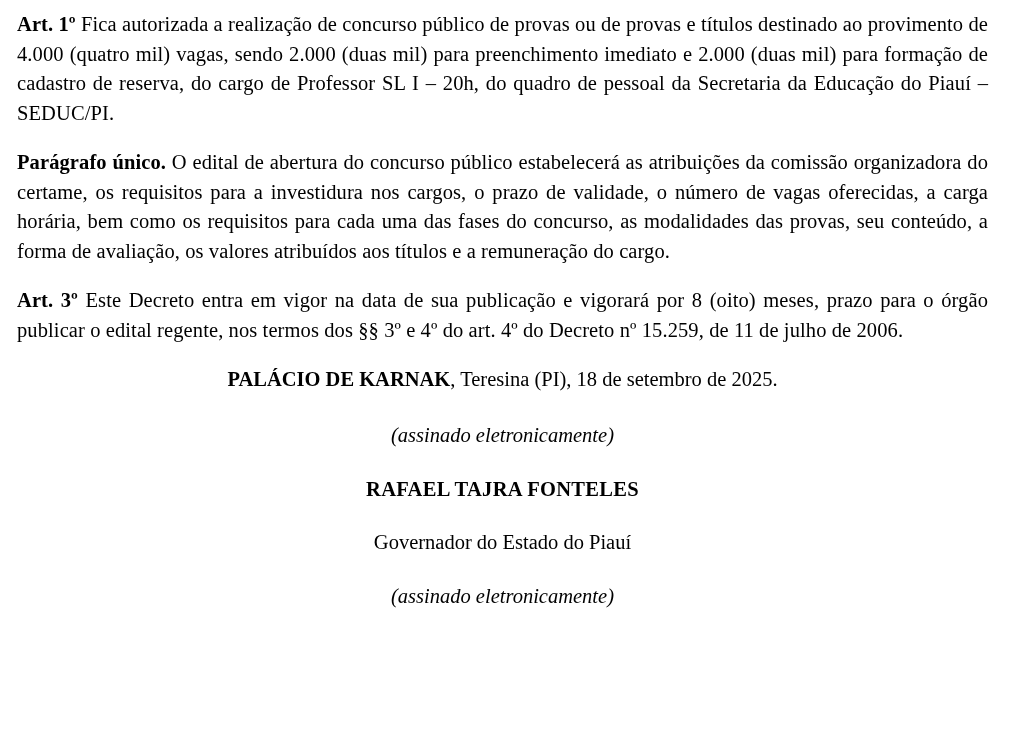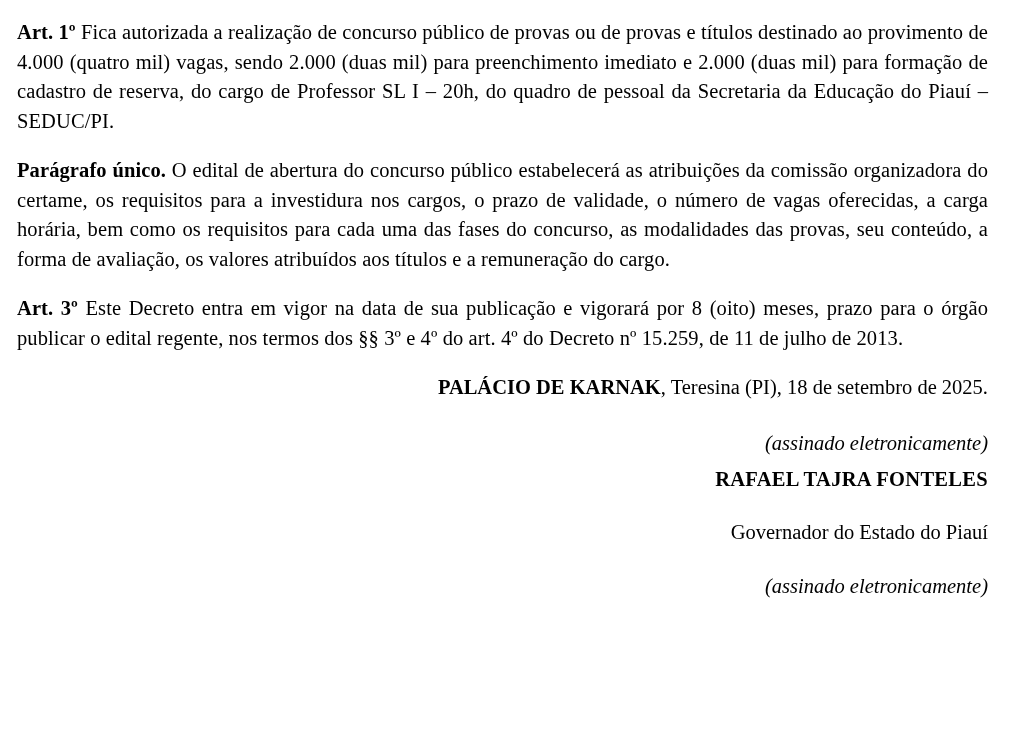--- a/index.html
+++ b/index.html
@@ -15,51 +15,51 @@
     color: #000000;
   }
   .page {
     box-sizing: border-box;
     width: 1024px;
     height: 738px;
     padding: 6px 36px 0 17px;
     position: relative;
   }
   p.article {
-    margin: 12px 0 20px 0;
+    margin: 4px 0 20px 0;
     font-size: 20.5px;
     line-height: 1.44;
     text-align: justify;
     text-justify: inter-word;
     letter-spacing: 0.1px;
   }
   p.article:last-of-type {
     margin-bottom: 0;
   }
   .lead {
     font-weight: bold;
   }
   .centered {
     margin: 0;
-    text-align: right;
+    text-align: center;
     font-size: 20.5px;
     line-height: 1.44;
   }
   .sig-place {
     margin-top: 18px;
   }
   .sig-place .bold {
     font-weight: bold;
   }
   .sig-elet {
     margin-top: 26px;
     font-style: italic;
   }
   .sig-name {
-    margin-top: 7px;
+    margin-top: 25px;
     font-weight: bold;
     letter-spacing: 0.3px;
   }
   .sig-role {
     margin-top: 23px;
     font-family: Liberation Serif, serif;
   }
   .sig-elet2 {
     margin-top: 25px;
     font-style: italic;
@@ -73,21 +73,21 @@
   <p class="article">
     <span class="lead">Art. 1º</span><span> Fica autorizada a realização de concurso público de provas ou de provas e títulos destinado ao provimento de 4.000 (quatro mil) vagas, sendo 2.000 (duas mil) para preenchimento imediato e 2.000 (duas mil) para formação de cadastro de reserva, do cargo de Professor SL I – 20h, do quadro de pessoal da Secretaria da Educação do Piauí – SEDUC/PI.</span>
   </p>
 
 
   <p class="article">
     <span class="lead">Parágrafo único.</span><span> O edital de abertura do concurso público estabelecerá as atribuições da comissão organizadora do certame, os requisitos para a investidura nos cargos, o prazo de validade, o número de vagas oferecidas, a carga horária, bem como os requisitos para cada uma das fases do concurso, as modalidades das provas, seu conteúdo, a forma de avaliação, os valores atribuídos aos títulos e a remuneração do cargo.</span>
   </p>
 
   <p class="article">
-    <span class="lead">Art. 3º</span><span> Este Decreto entra em vigor na data de sua publicação e vigorará por 8 (oito) meses, prazo para o órgão publicar o edital regente, nos termos dos §§ 3º e 4º do art. 4º do Decreto nº 15.259, de 11 de julho de 2013.</span>
+    <span class="lead">Art. 3º</span><span> Este Decreto entra em vigor na data de sua publicação e vigorará por 8 (oito) meses, prazo para o órgão publicar o edital regente, nos termos dos §§ 3º e 4º do art. 4º do Decreto nº 15.259, de 11 de julho de 2006.</span>
   </p>
 
   <p class="centered sig-place">
     <span class="bold">PALÁCIO DE KARNAK</span><span>, Teresina (PI), 18 de setembro de 2025.</span>
   </p>
 
   <p class="centered sig-elet">(assinado eletronicamente)</p>
 
   <p class="centered sig-name">RAFAEL TAJRA FONTELES</p>
 

